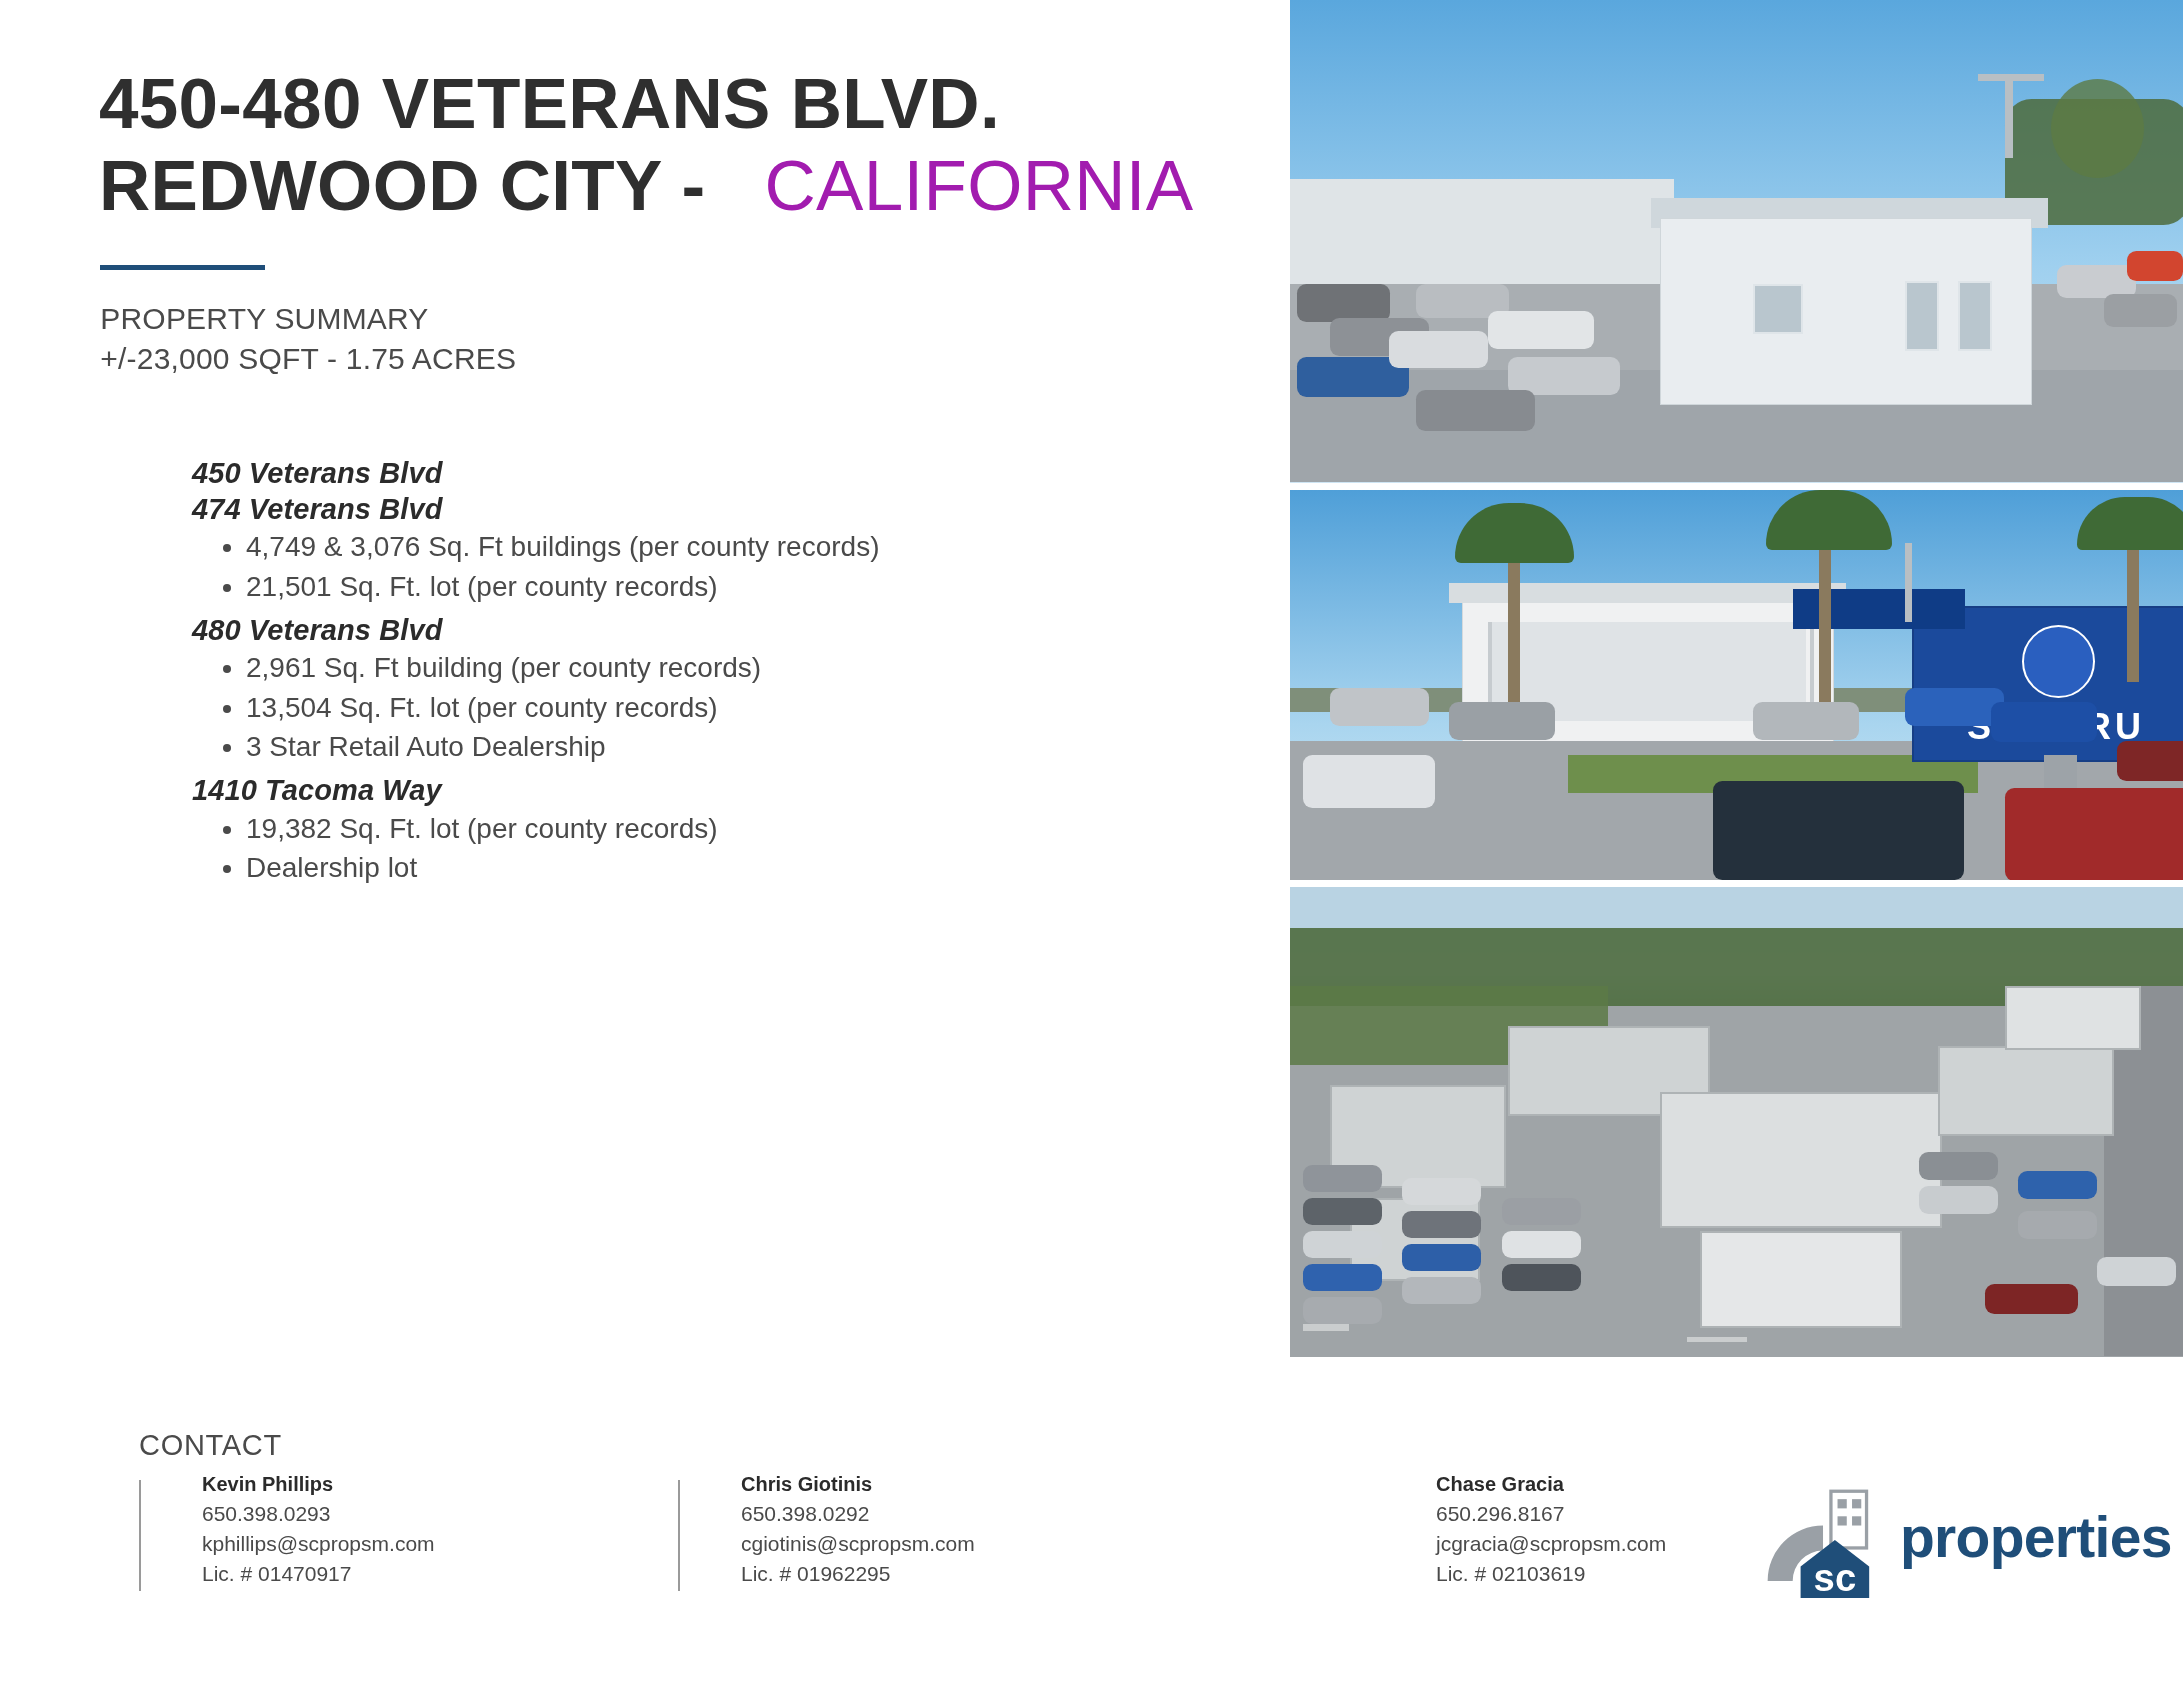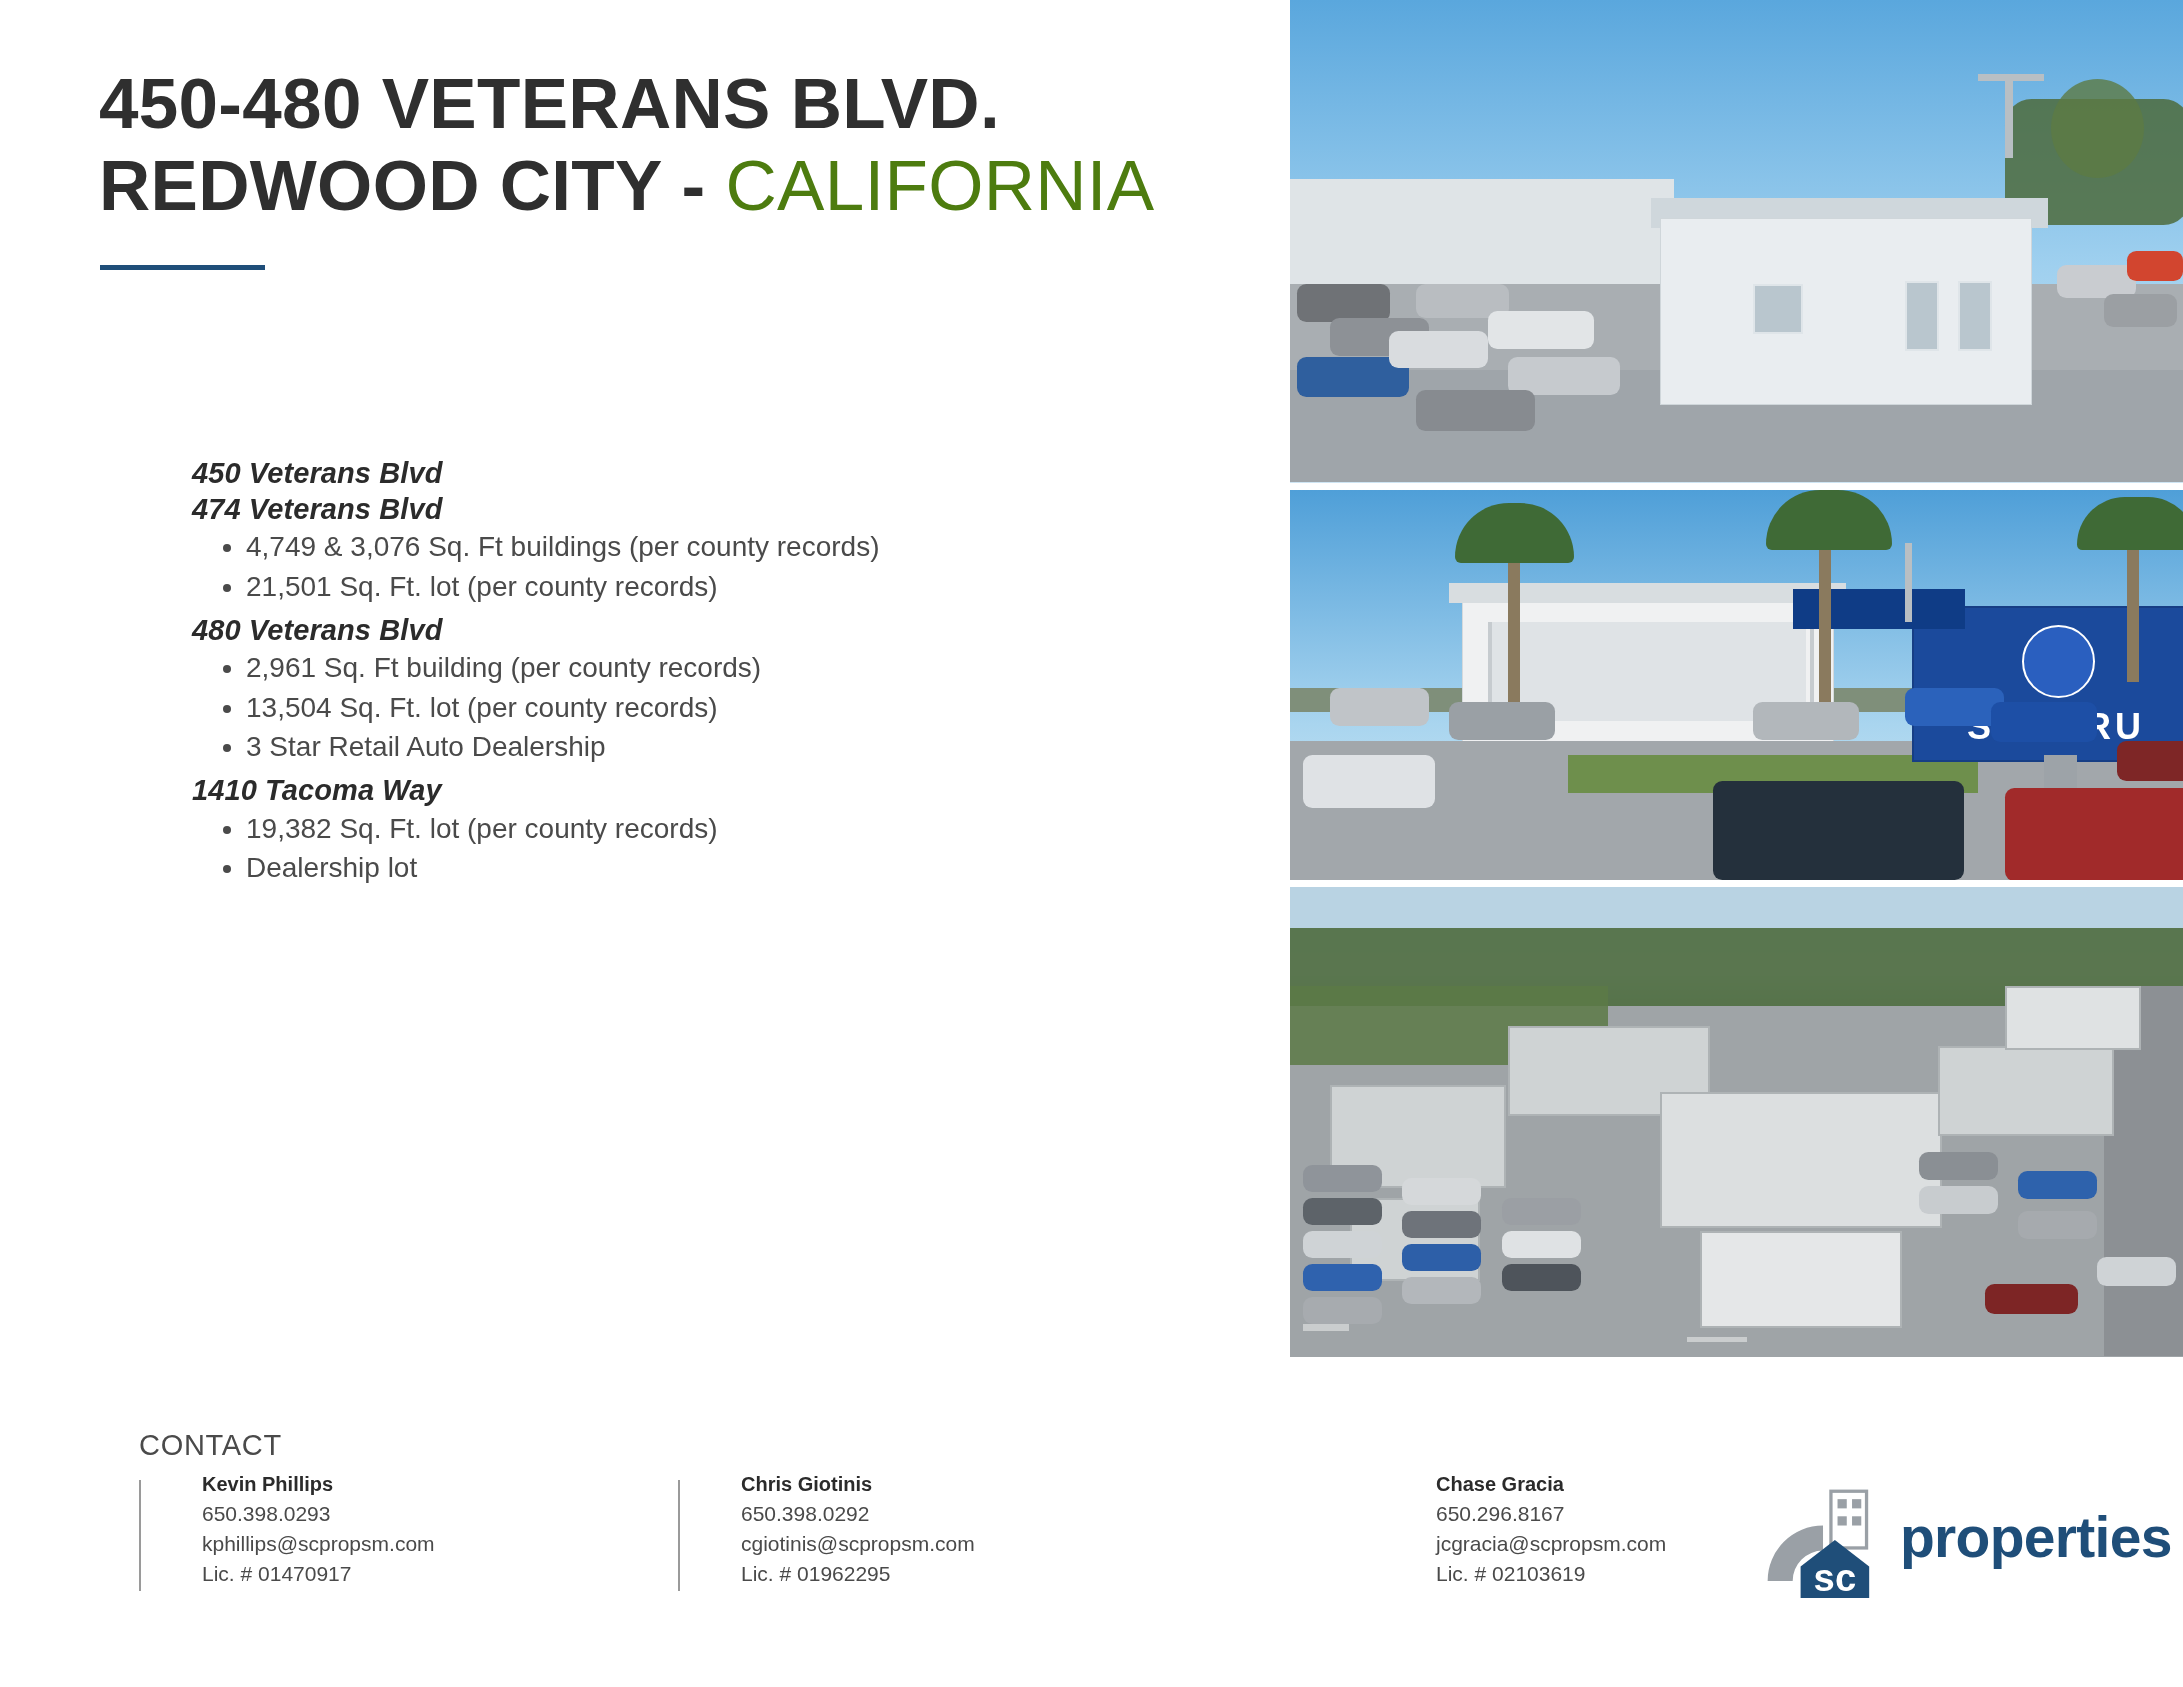--- a/index.html
+++ b/index.html
@@ -37,21 +37,22 @@
     letter-spacing: 0.3px;
     color: #3a3a3a;
     white-space: nowrap;
   }
   .title-line .bold {
     font-weight: bold;
     color: #2f2f2f;
   }
   .title-line .light {
     font-weight: normal;
-    color: #4d7c0f;
+    color: #a21caf;
+    margin-left: 39px;
   }
 
   .rule {
     position: absolute;
     left: 1.3px;
     top: 265px;
     width: 165px;
     height: 5.3px;
     background: #1f4e79;
   }
@@ -251,20 +252,24 @@
     <div class="title-line">
       <span class="bold">450-480 VETERANS BLVD.</span>
     </div>
     <div class="title-line">
       <span class="bold">REDWOOD CITY - </span><span class="light">CALIFORNIA</span>
     </div>
   </div>
 
   <div class="rule"></div>
 
+  <div class="summary">
+    <div class="summary-line">PROPERTY SUMMARY</div>
+    <div class="summary-line">+/-23,000 SQFT - 1.75 ACRES</div>
+  </div>
 
   <div class="details">
 
     <div class="addr">450 Veterans Blvd</div>
 
     <div class="addr">474 Veterans Blvd</div>
     <ul class="bullets">
       <li>4,749 &amp; 3,076 Sq. Ft buildings (per county records)</li>
       <li>21,501 Sq. Ft. lot (per county records)</li>
     </ul>

